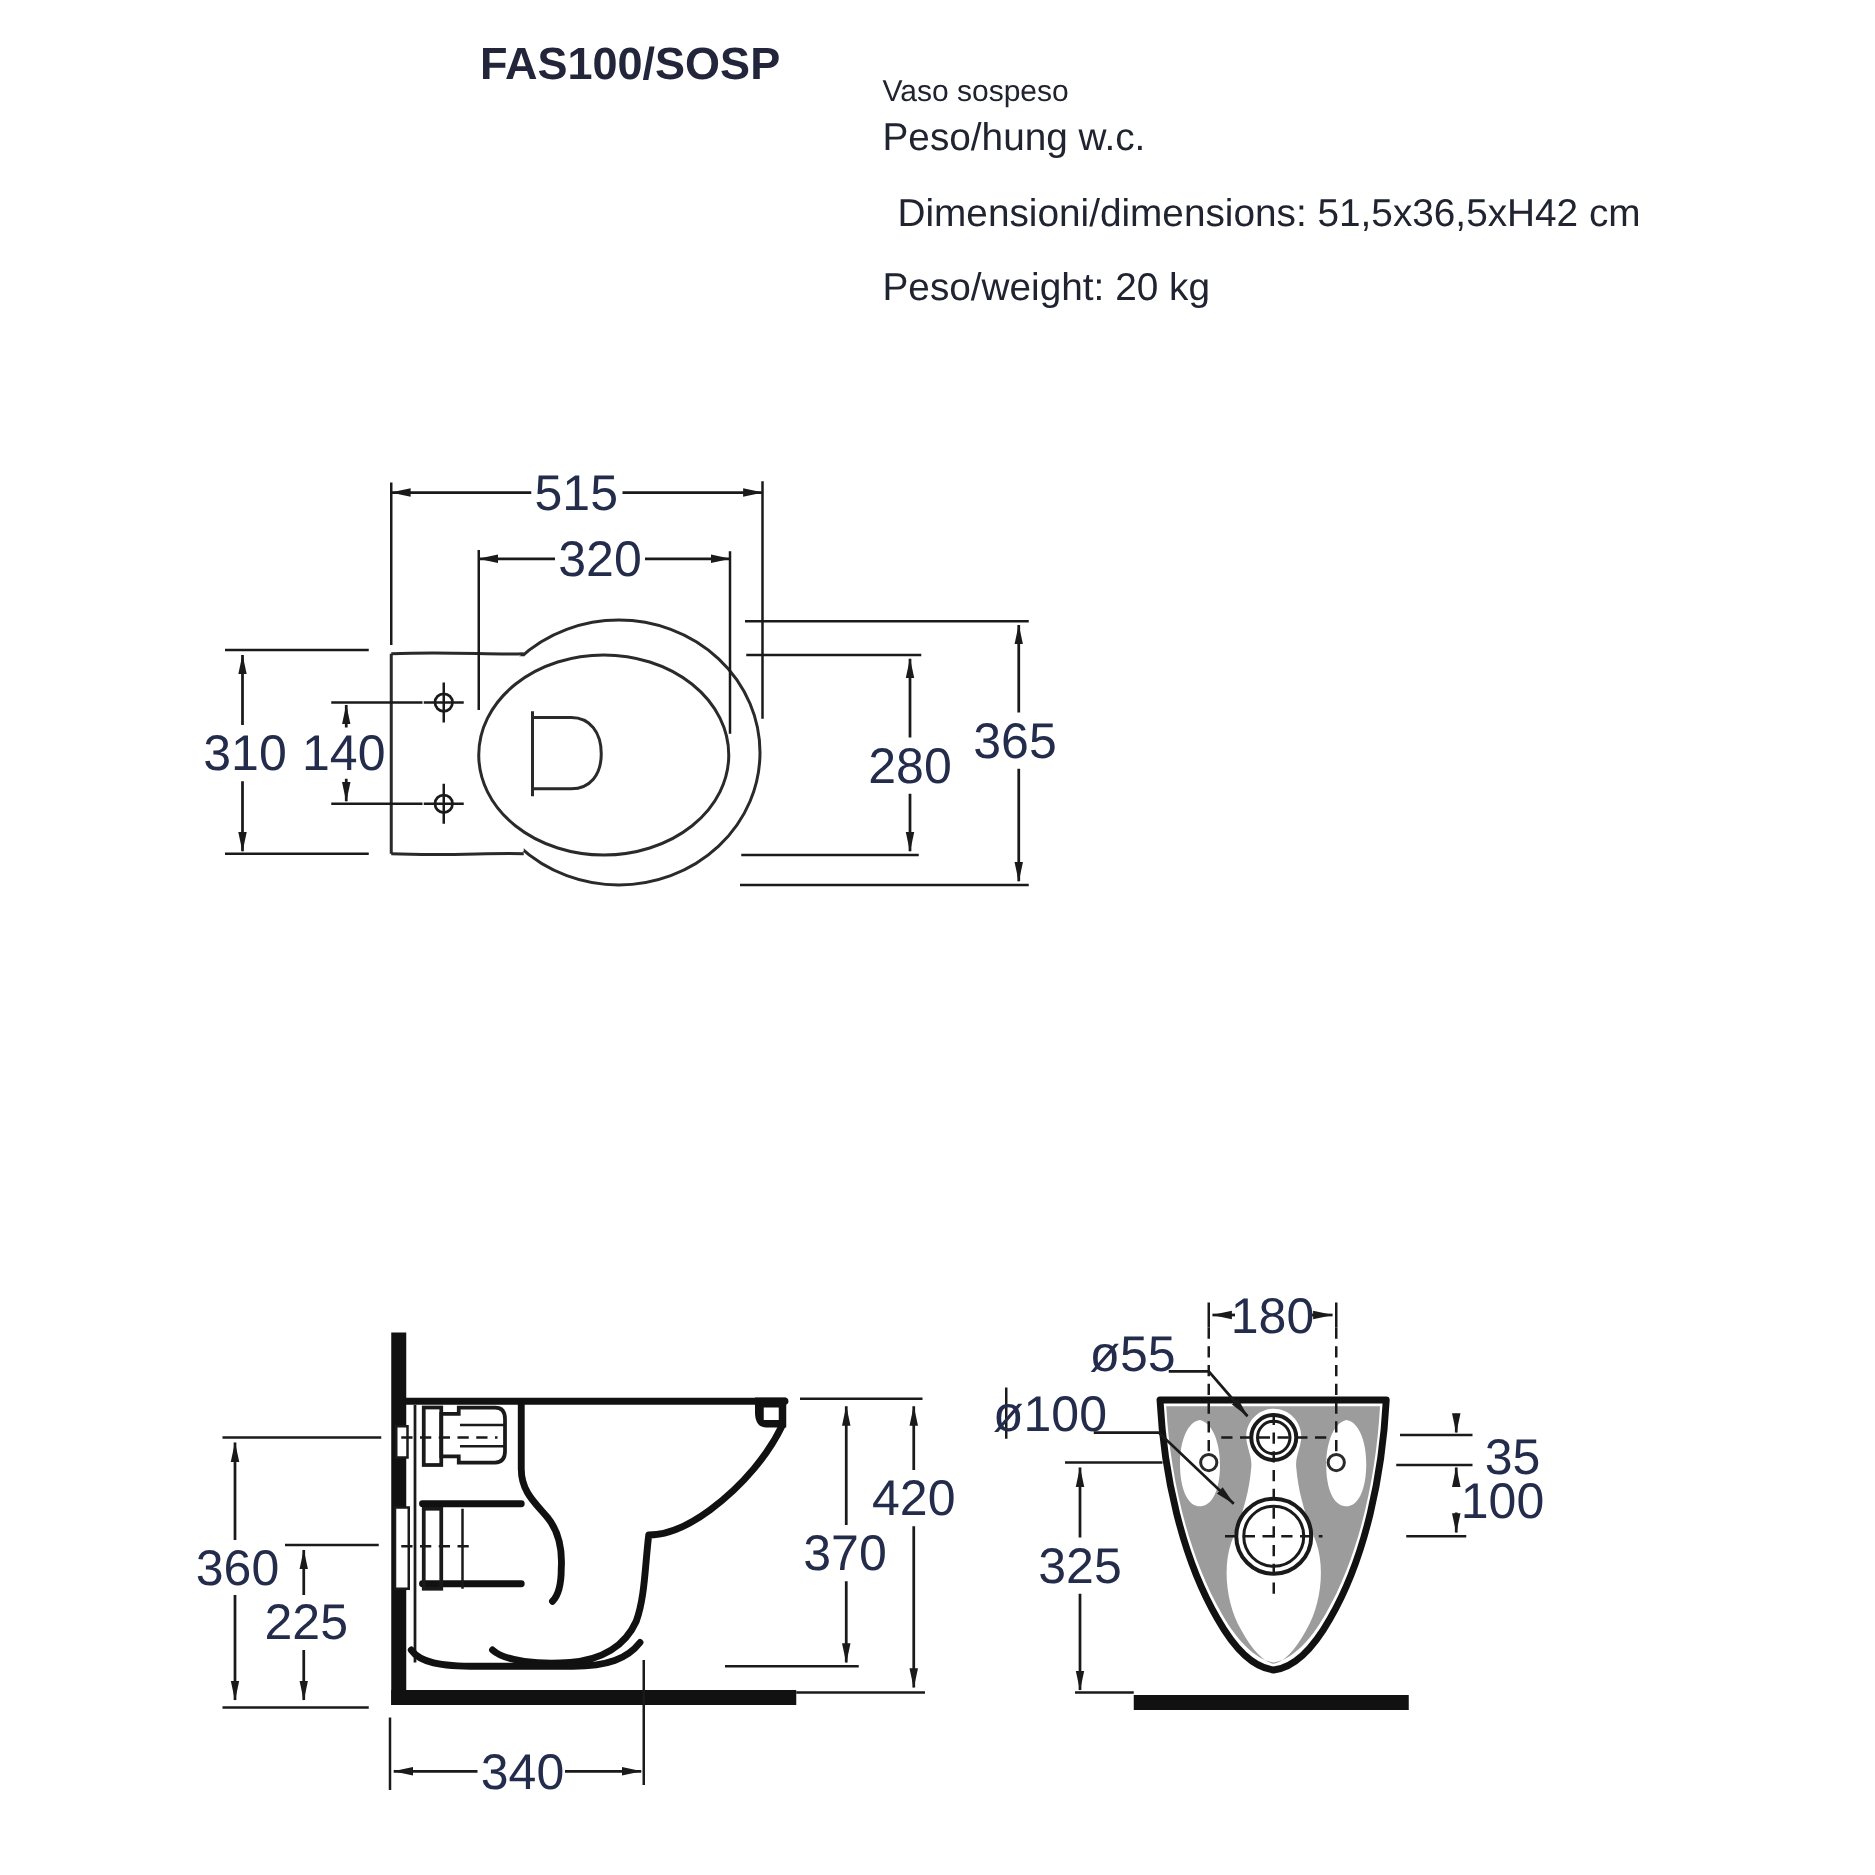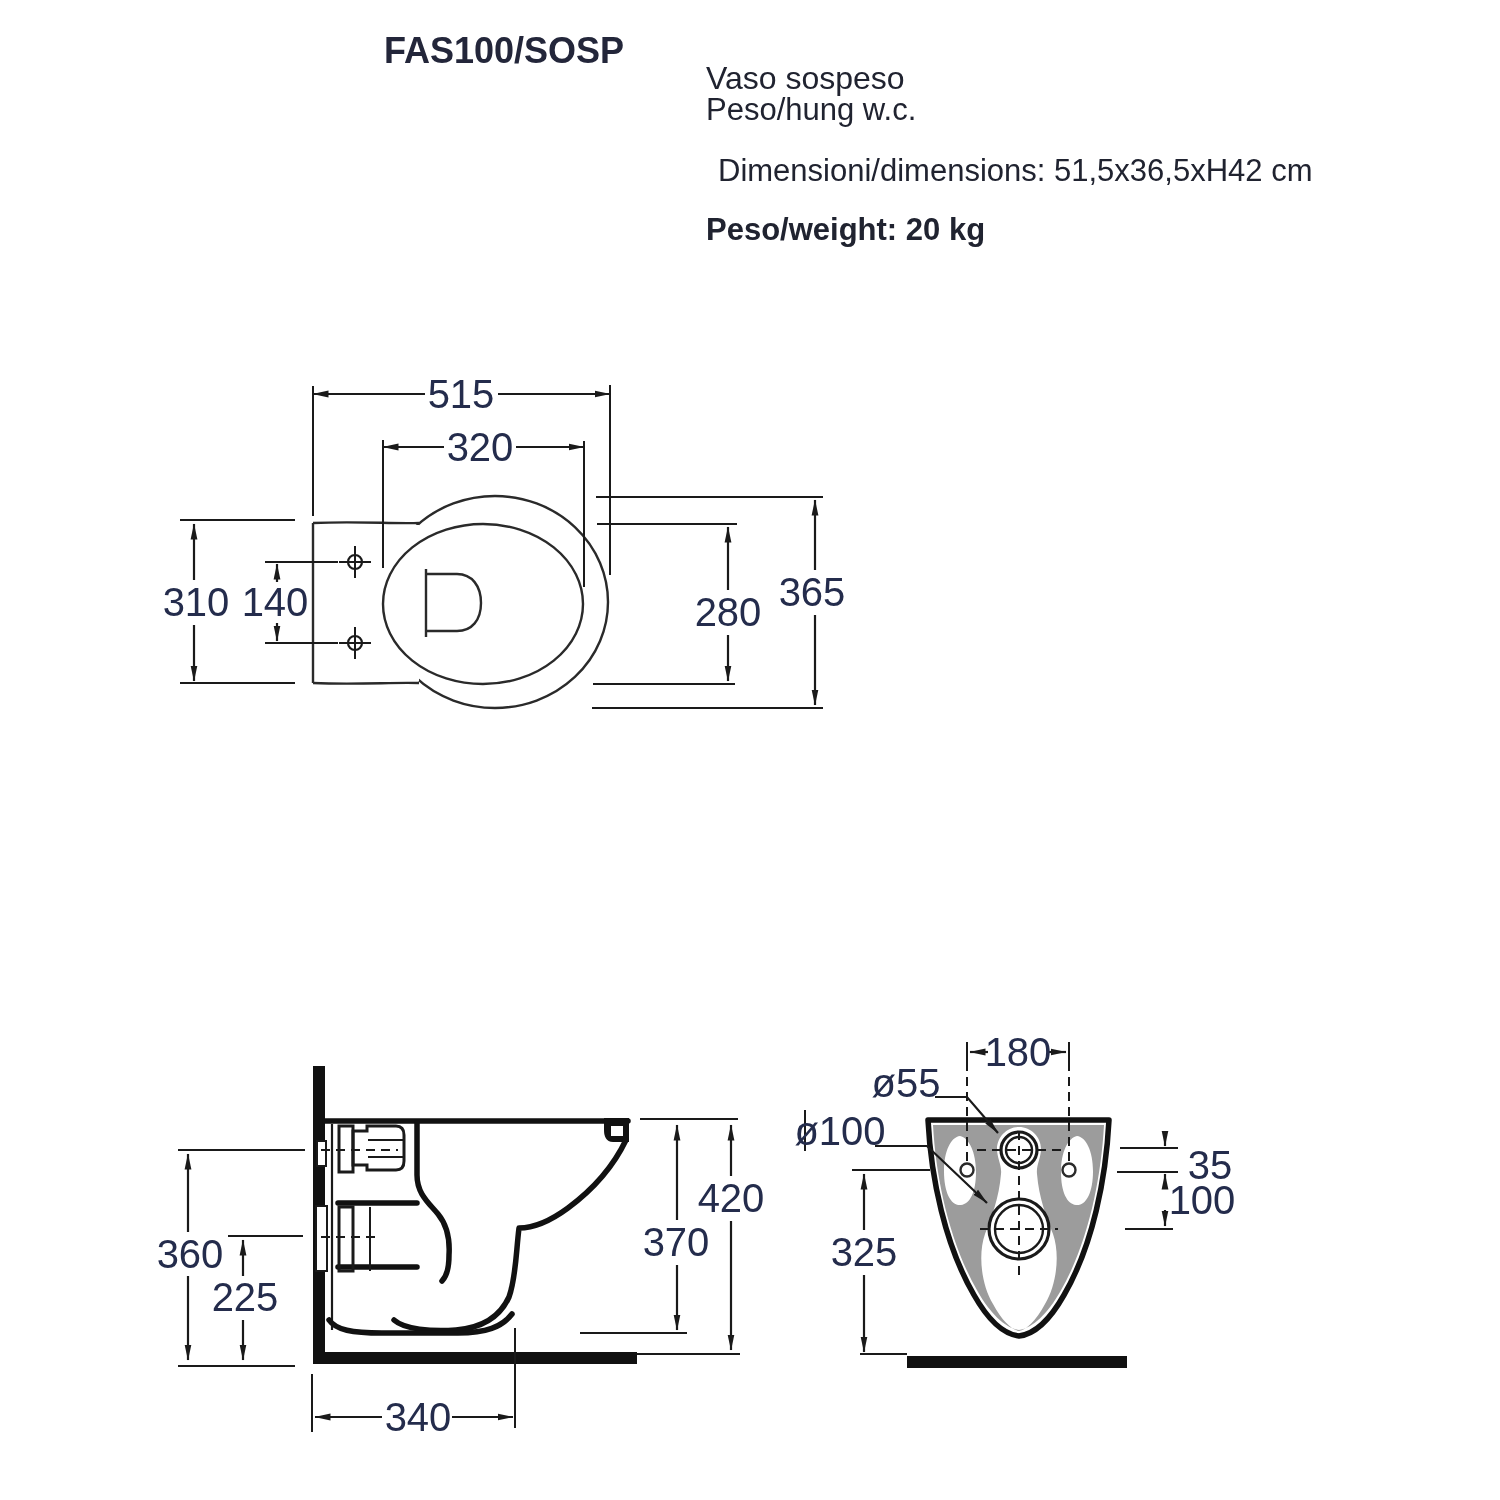--- a/index.html
+++ b/index.html
@@ -1,23 +1,23 @@
 <!DOCTYPE html>
 <html><head>
 <meta charset="utf-8">
 <style>
   html,body{margin:0;padding:0;background:#ffffff;}
   #page{position:relative;width:1372px;height:1500px;background:#ffffff;overflow:hidden;
         font-family:"Liberation Sans", sans-serif;}
   .hdr{position:absolute;color:#202330;white-space:pre;}
   #model{left:384px;top:30px;font-size:36px;font-weight:600;letter-spacing:0px;color:#23263a;}
-  #prod-it{left:706px;top:60px;font-size:32px;}
+  #prod-it{left:706px;top:60px;font-size:24px;}
   #prod-en{left:706px;top:92px;font-size:31px;}
   #dims-spec{left:706px;top:153px;font-size:31px;margin-left:12px;}
-  #weight-spec{left:706px;top:212px;font-size:31px;font-weight:bold;}
+  #weight-spec{left:706px;top:212px;font-size:31px;}
   svg{position:absolute;left:0;top:0;}
   .dim{fill:#242c4c;font-size:40px;font-family:"Liberation Sans",sans-serif;text-anchor:middle;}
   .ln{stroke:#1a1a1a;stroke-width:2.2;fill:none;}
   .xln{stroke:#1a1a1a;stroke-width:2;fill:none;}
   .thn{stroke:#2a2a2a;stroke-width:2.4;fill:none;}
   .med{stroke:#1a1a1a;stroke-width:3;fill:none;}
   .thk{stroke:#111111;stroke-width:5.5;fill:none;stroke-linecap:round;stroke-linejoin:round;}
   .dsh{stroke:#1a1a1a;stroke-width:2;fill:none;stroke-dasharray:9 6;}
   .blk{fill:#111111;stroke:none;}
   .wht{fill:#ffffff;}

